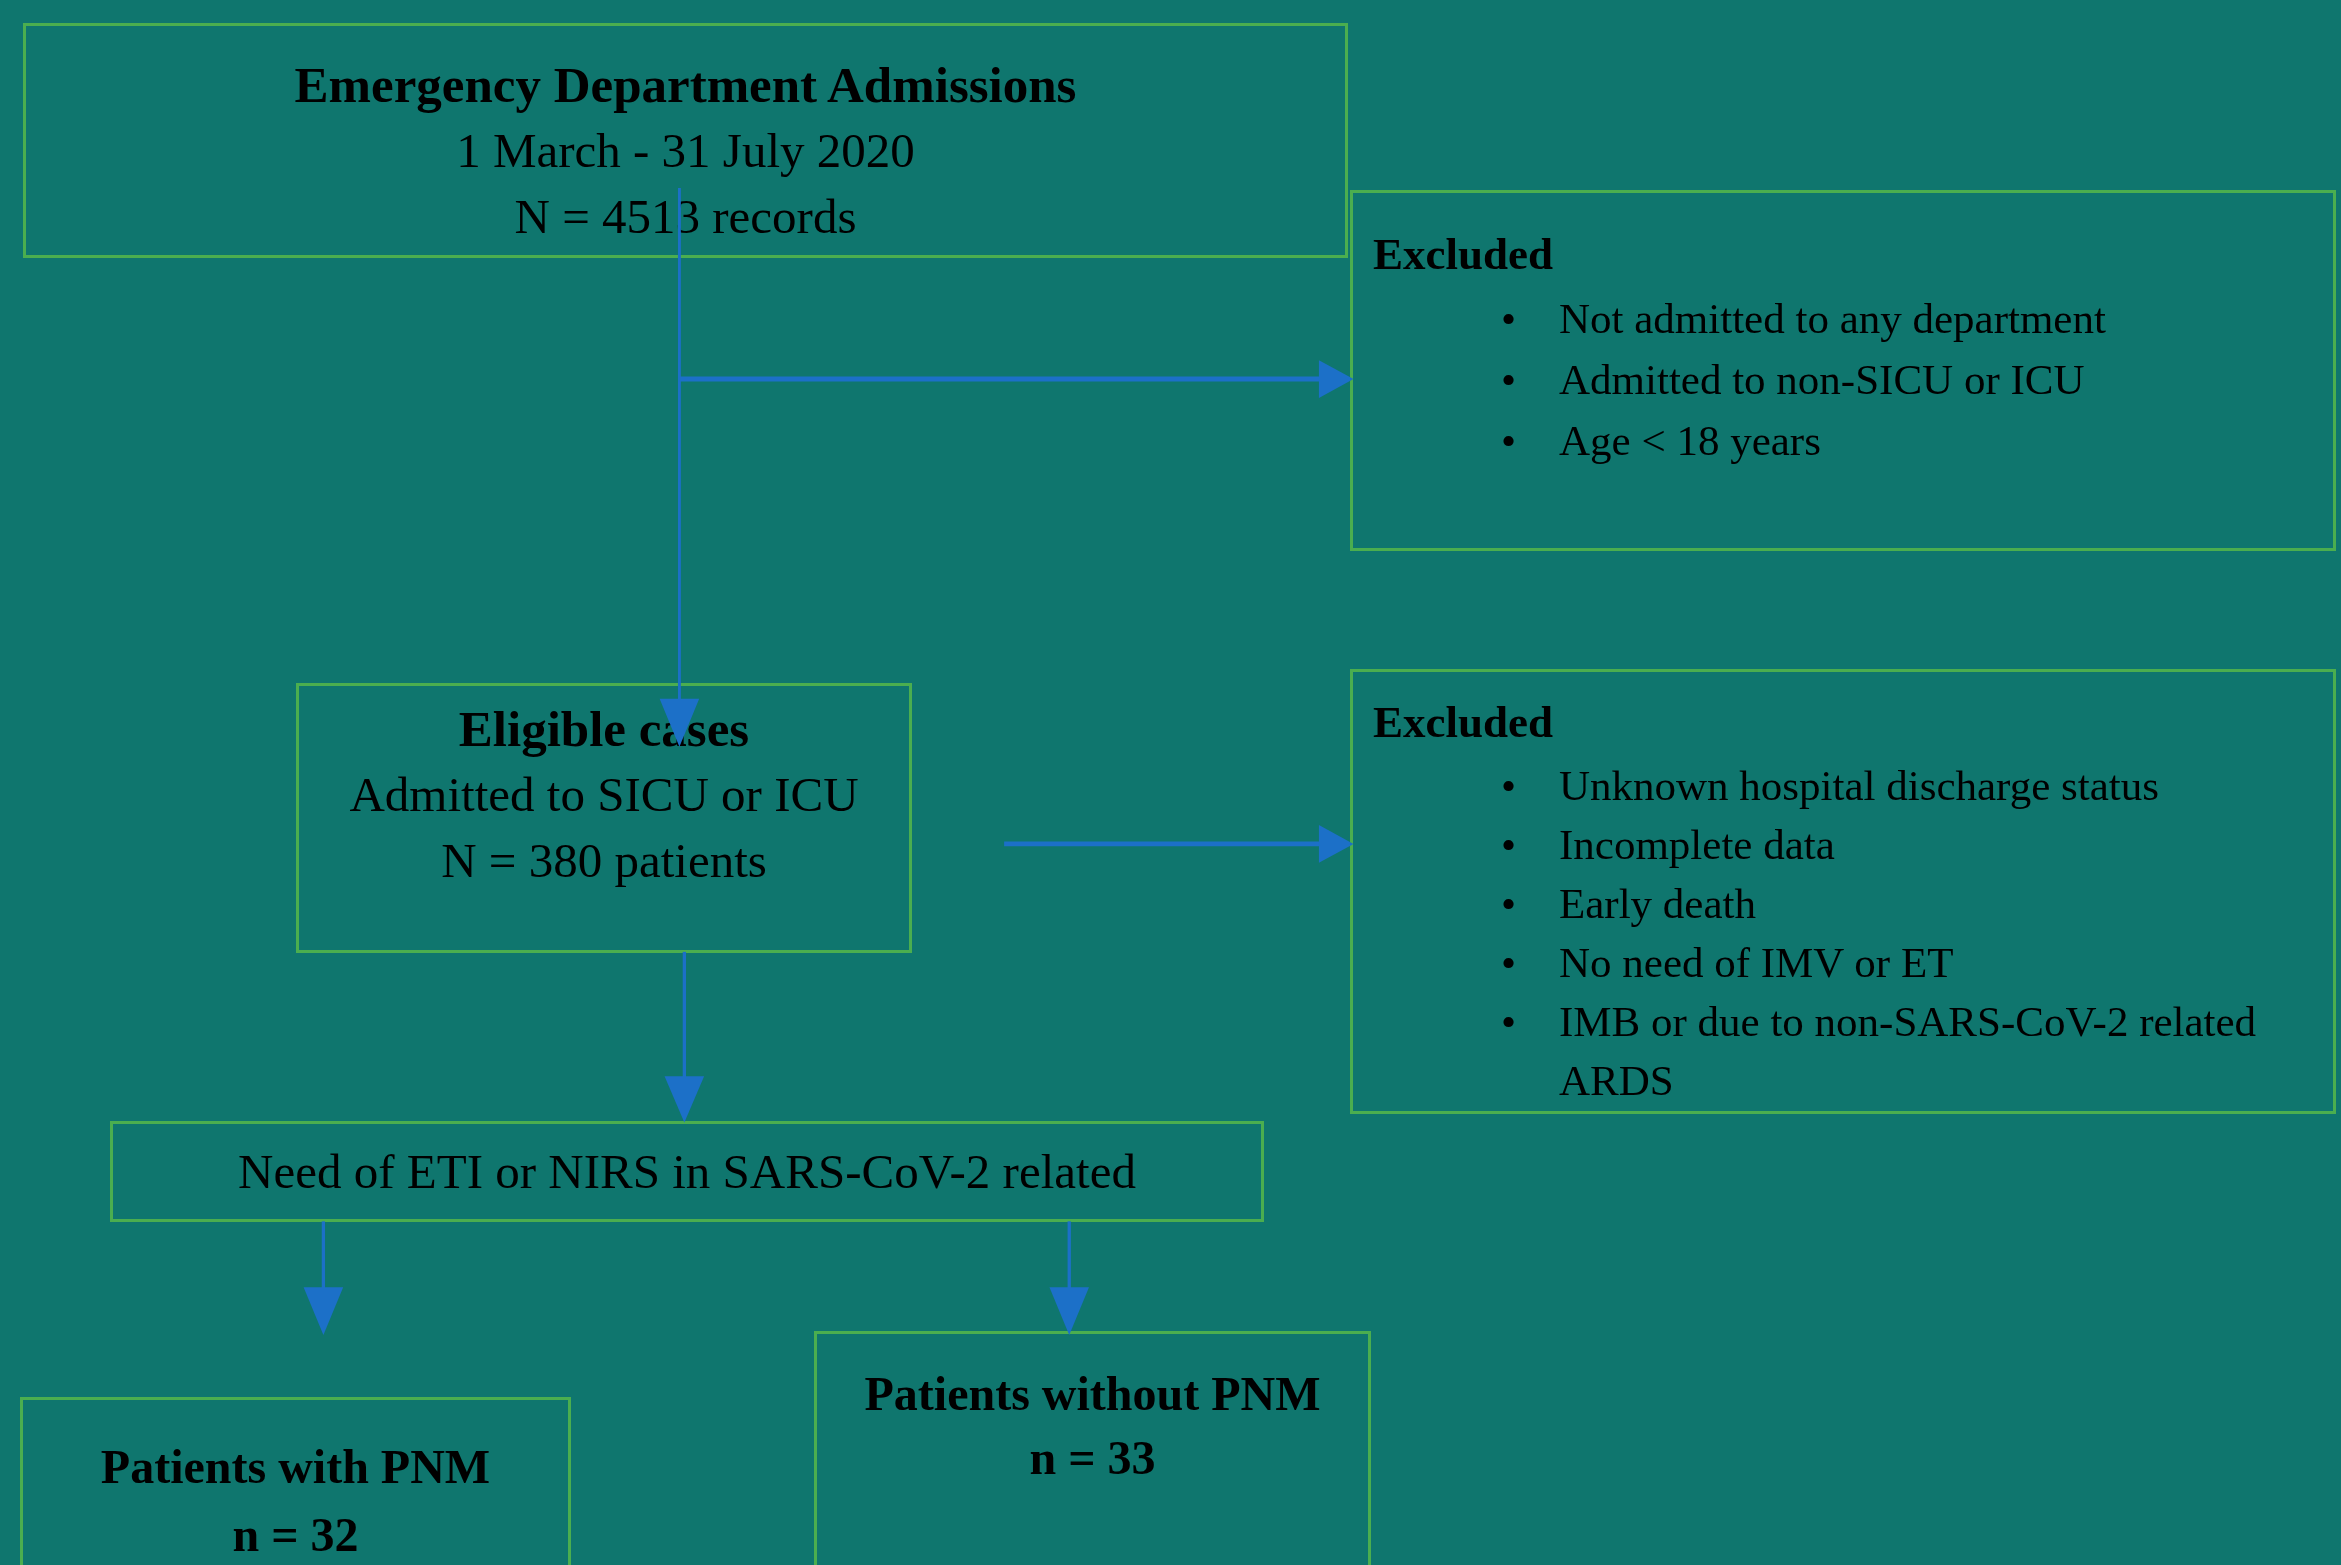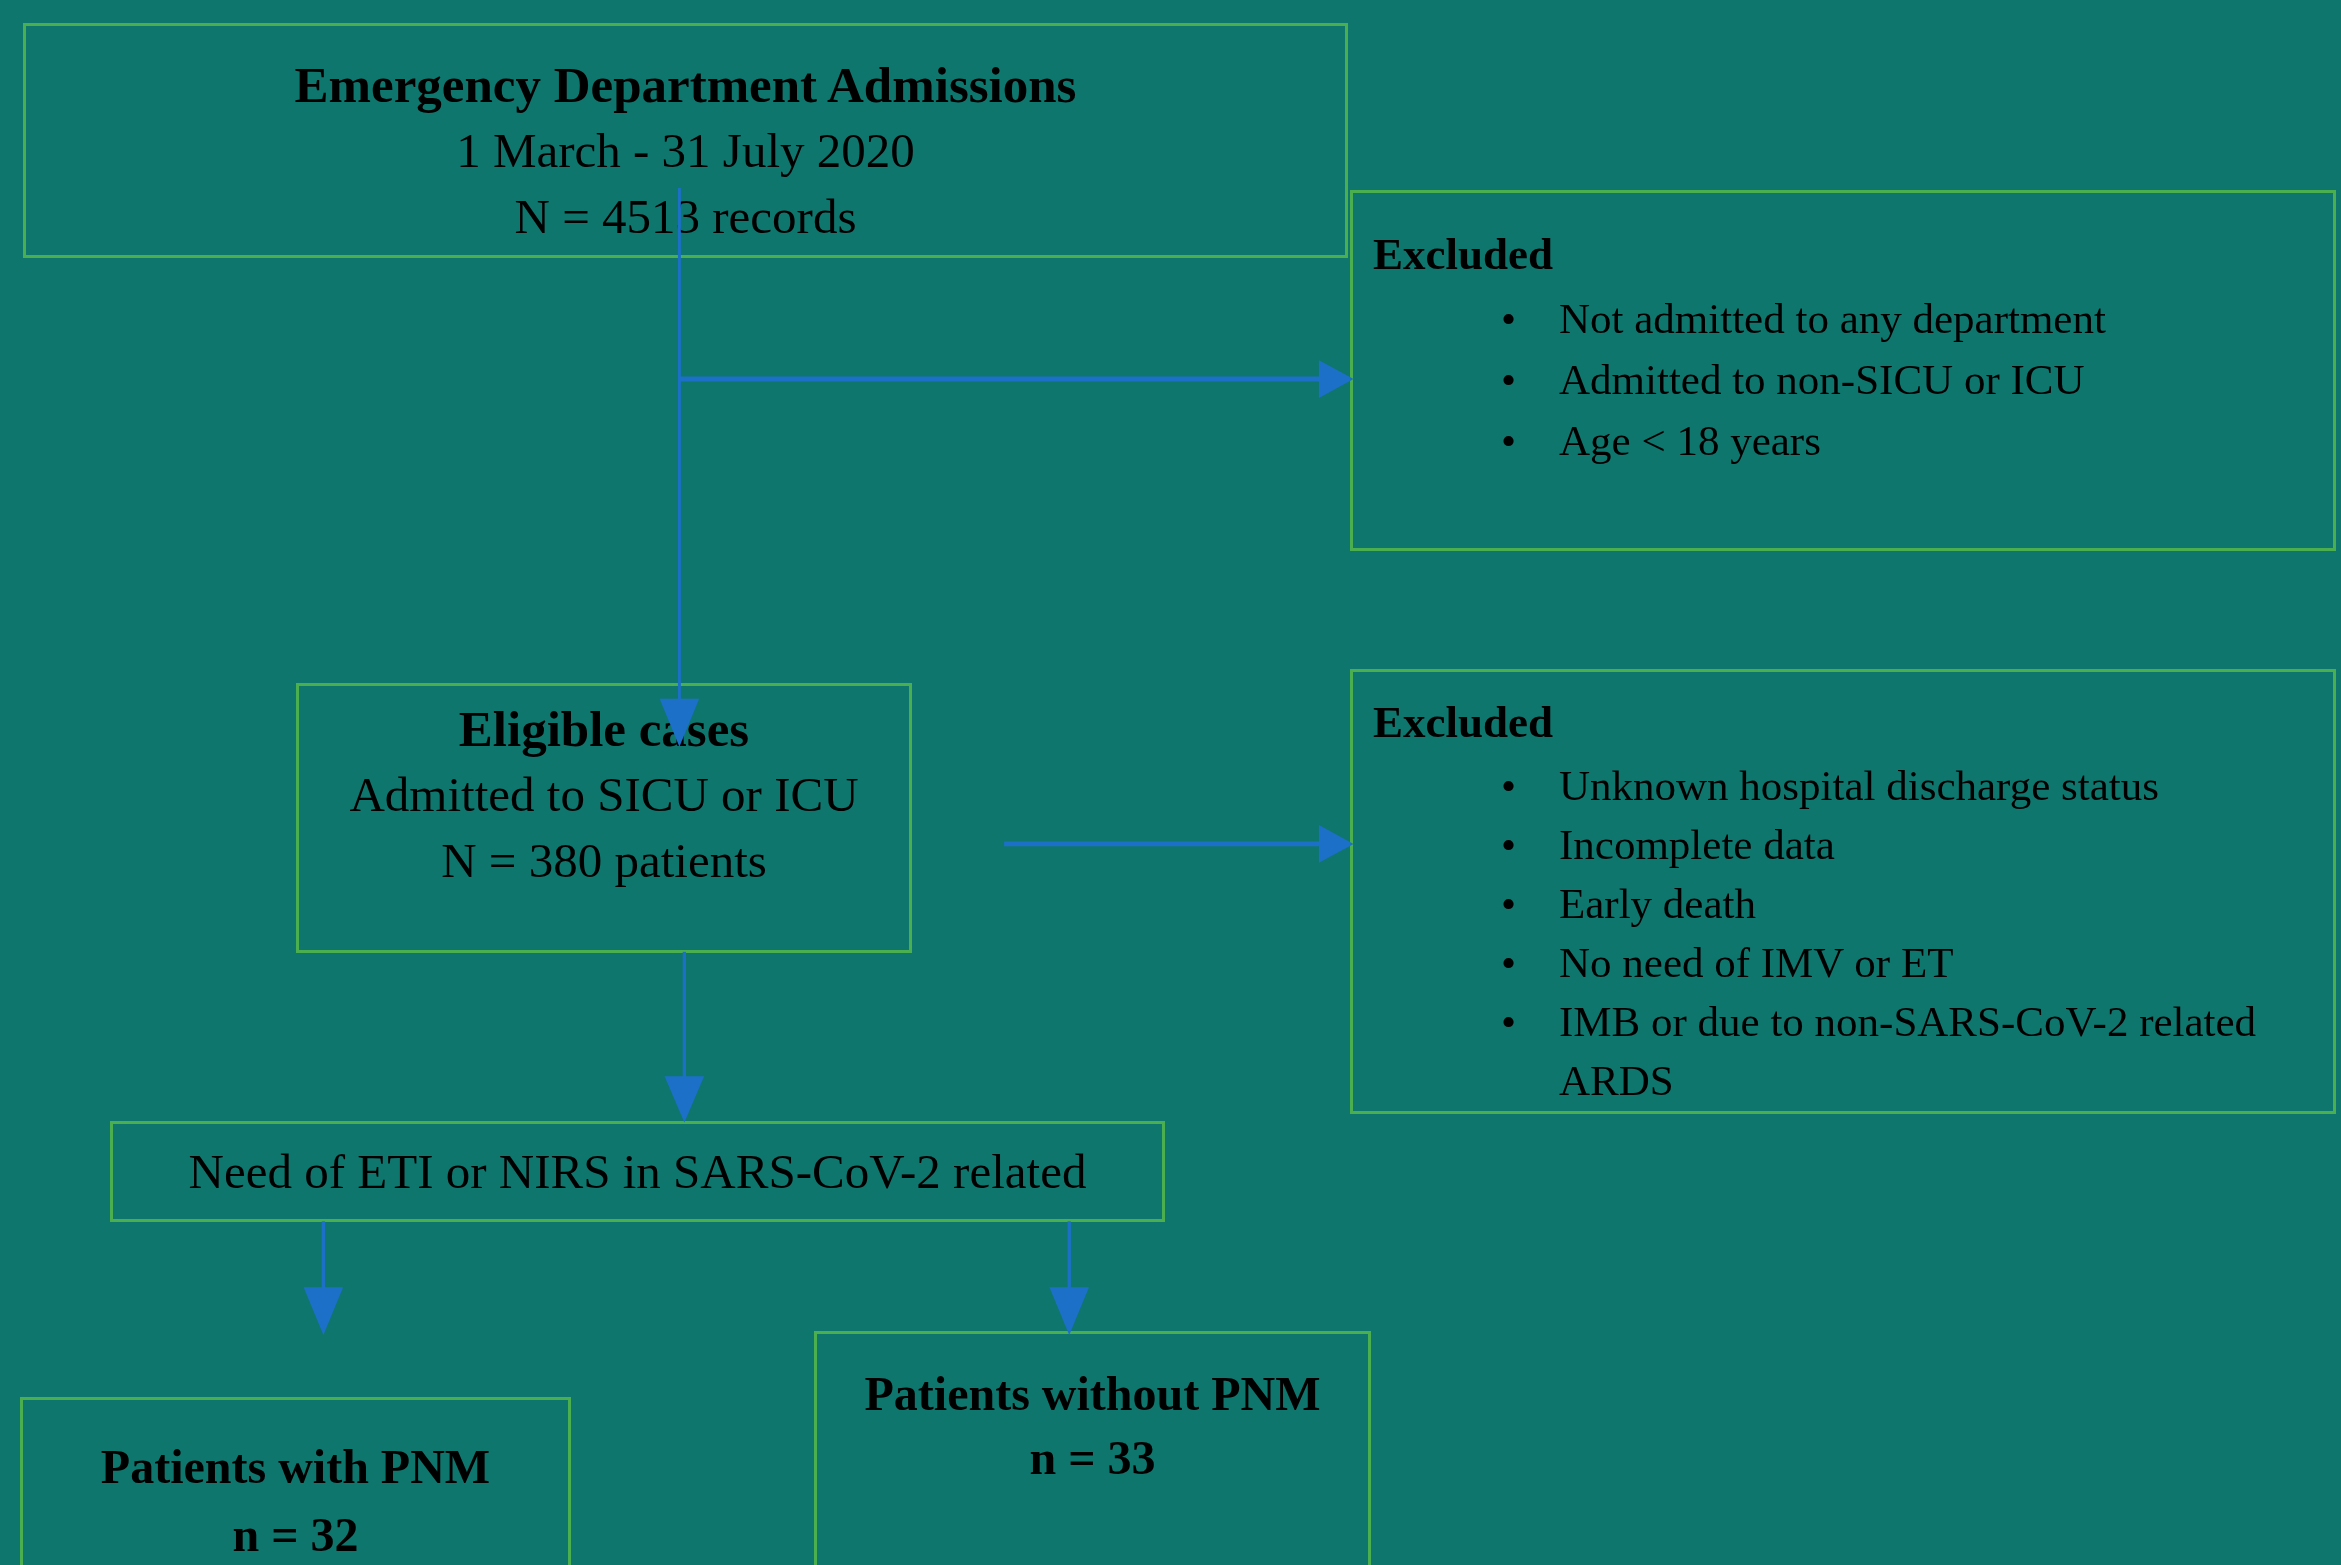--- a/index.html
+++ b/index.html
@@ -54,21 +54,21 @@
     margin: 3px;
     padding: 0 0 0 183px;
     list-style: disc outside;
   }
   #box-excluded-top li { font-size: 43px; line-height: 61px; }
   #box-excluded-mid li { font-size: 43px; line-height: 59px; }
   .excl li::marker { content: "•\00a0\00a0\00a0\00a0"; }
 
   
   #box-need {
-    left: 110px; top: 1121px; width: 1055px; height: 101px;
+    left: 110px; top: 1121px; width: 1154px; height: 101px;
     display: flex; align-items: center; justify-content: center;
   }
   #box-need .line { font-size: 49px; }
 
   
   .pnm { font-weight: bold; }
   .pnm .line { font-size: 48px; line-height: 68px; }
   #box-with-pnm { left: 20px; top: 1397px; width: 551px; height: 224px; padding-top: 33px; }
   #box-without-pnm { left: 814px; top: 1331px; width: 557px; height: 287px; padding-top: 28px; padding-left: 45px; padding-right: 45px; }
   #box-without-pnm .line { line-height: 64px; }

